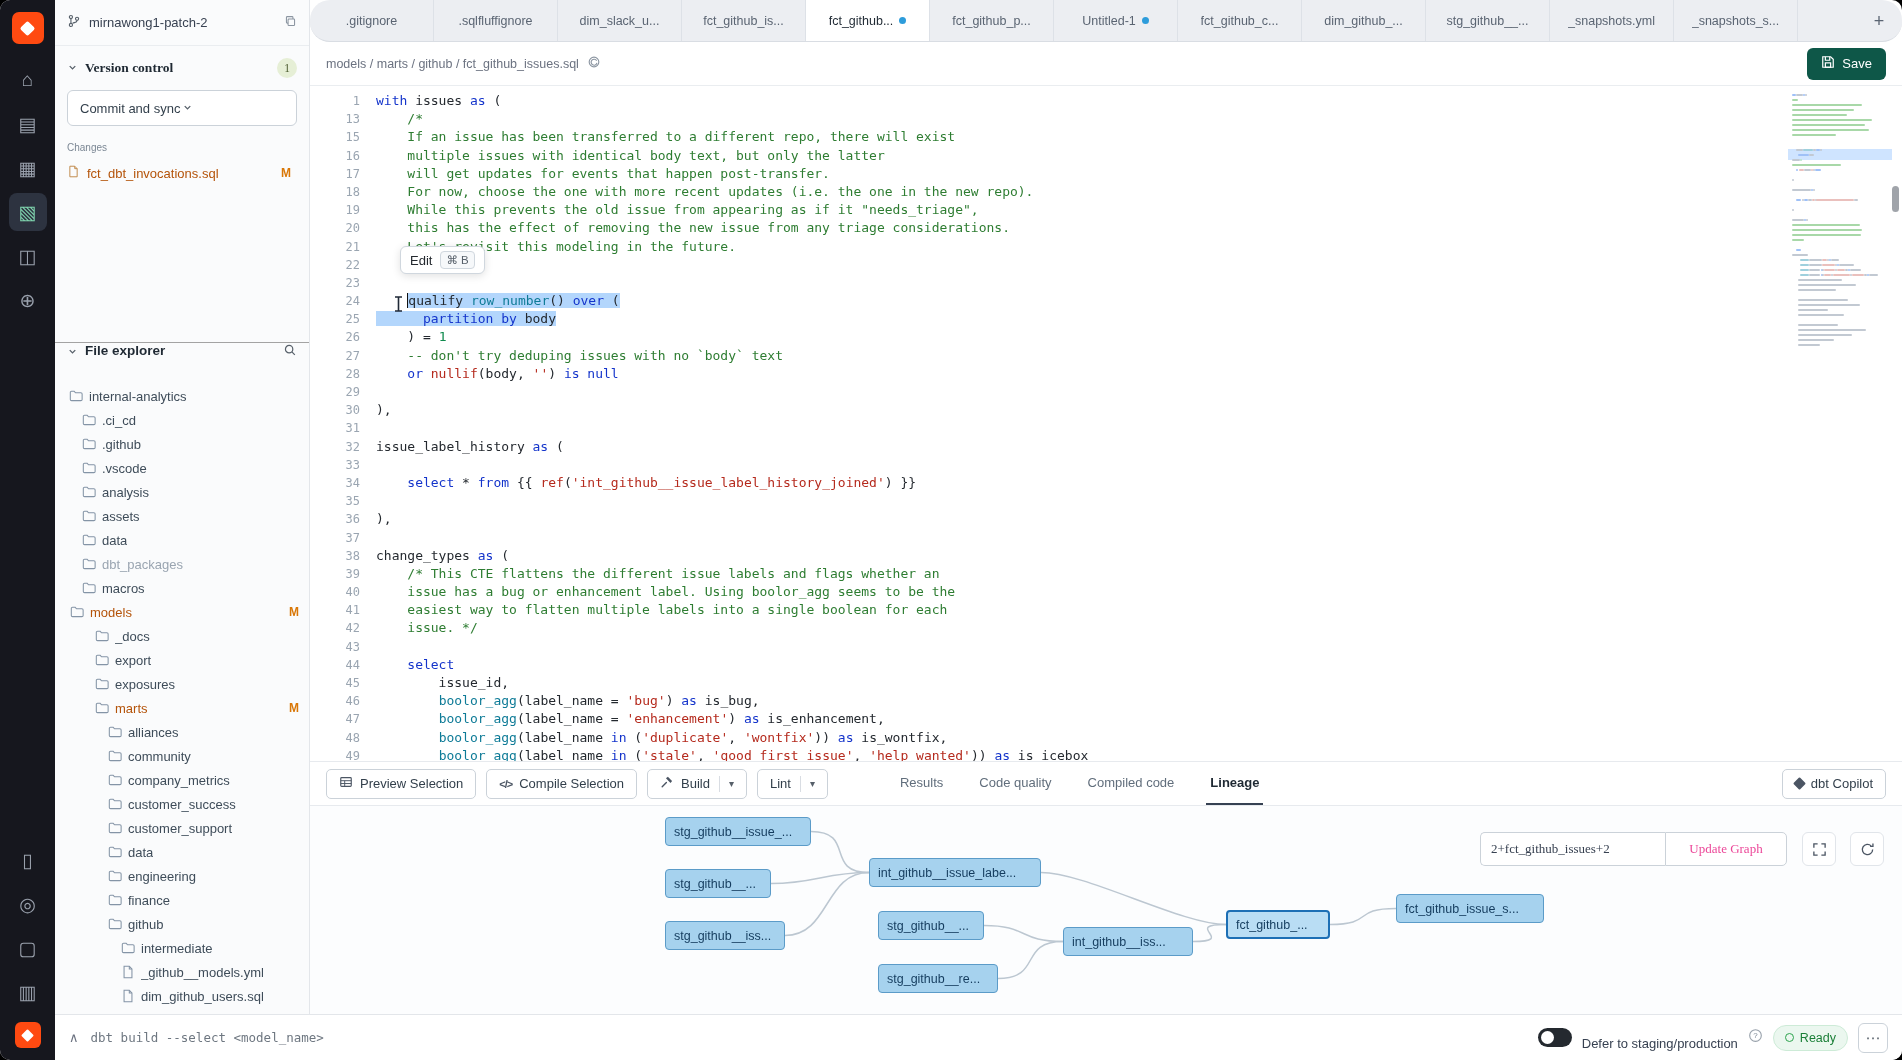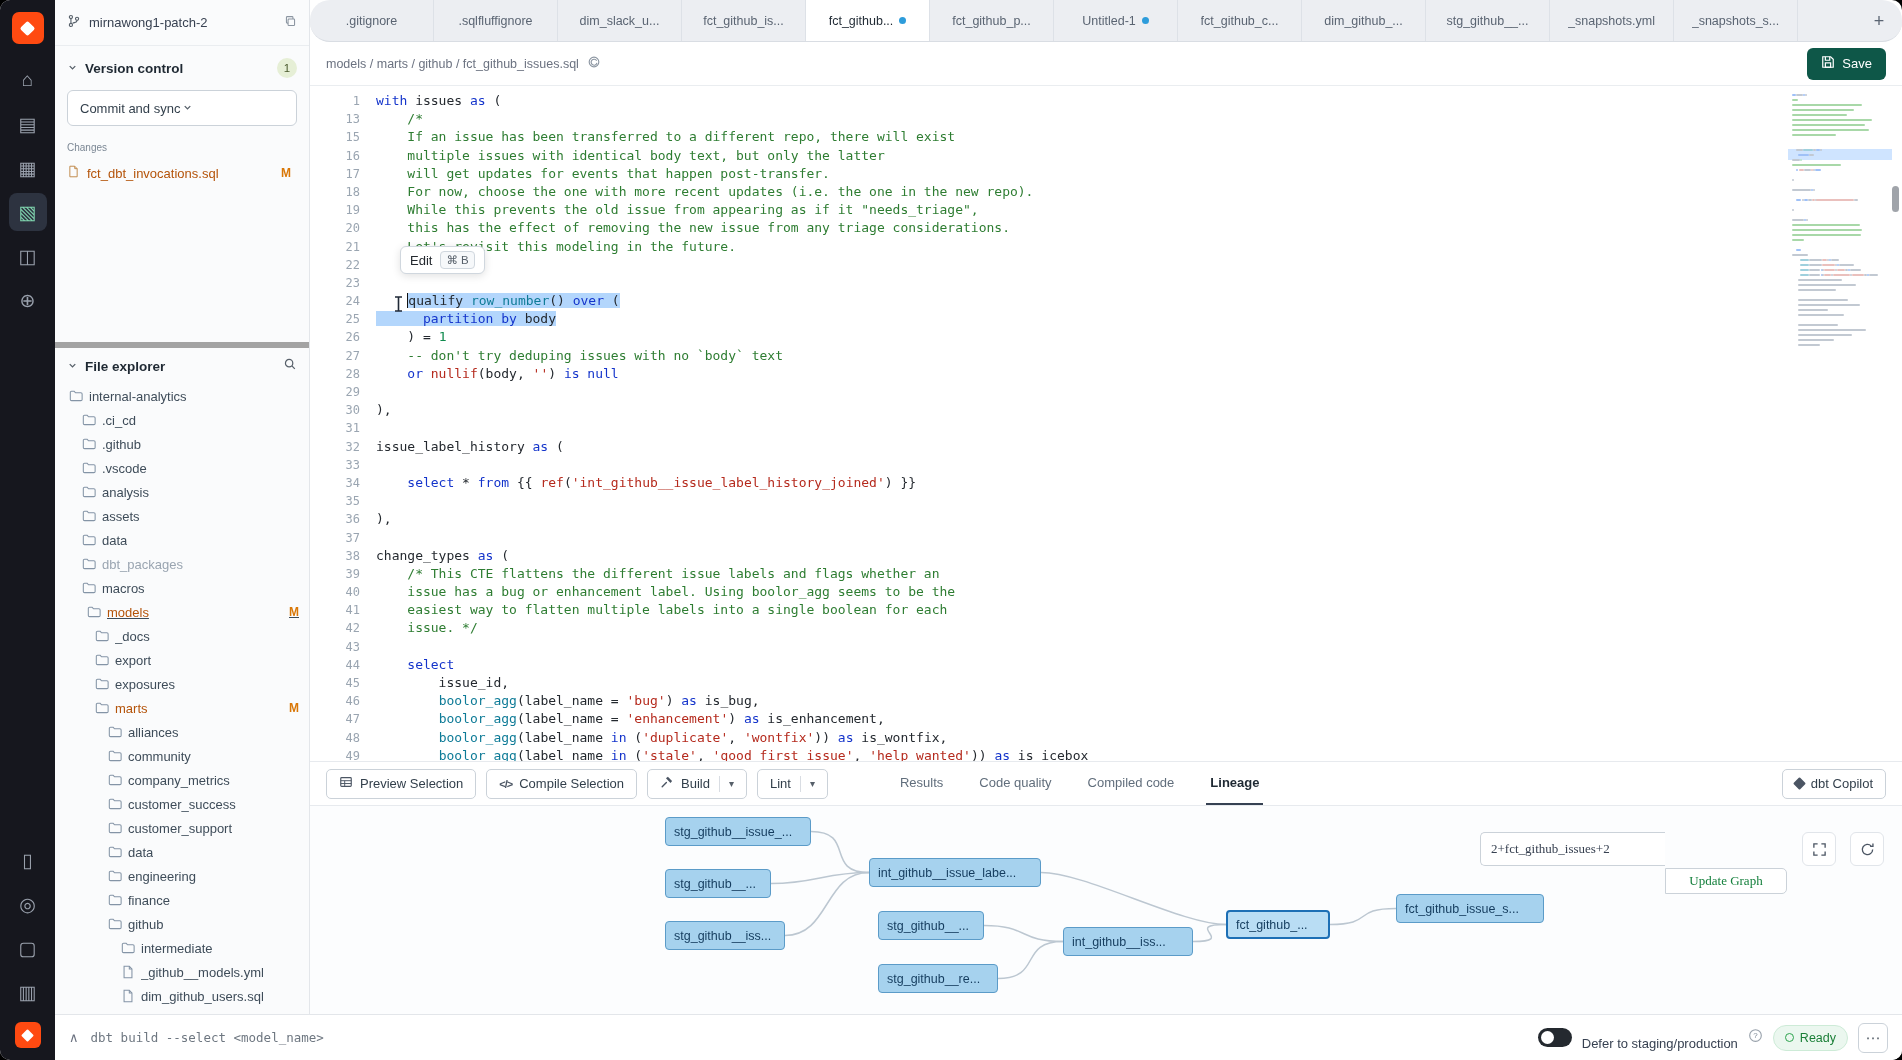--- a/index.html
+++ b/index.html
@@ -14,30 +14,30 @@
   .act-icon.active { background:#2d3340; color:#7fd4ae; }
   .act-spacer { flex:1; }
   .dbt-flame { width:26px; height:26px; border-radius:6px; background:#ff4a11; margin:8px 0 12px; display:flex; align-items:center; justify-content:center; }
   .dbt-flame .diamond { width:9px; height:9px; background:#fff; transform:rotate(45deg); border-radius:1px; }
 
   
   .sidebar { position:absolute; left:55px; top:0; bottom:46px; width:255px; background:#fafbfc; border-right:1px solid #e3e6ea; z-index:20; display:flex; flex-direction:column; overflow:hidden; }
   .branch-row { height:46px; flex:none; border-bottom:1px solid #eaedf0; display:flex; align-items:center; gap:8px; padding:0 12px; }
   .branch-name { font-size:13px; color:#374151; flex:1; white-space:nowrap; overflow:hidden; text-overflow:ellipsis; }
   .vc-section { height:296px; flex:none; padding:12px; }
-  .sec-header { display:flex; align-items:center; gap:7px; }
+  .sec-header { display:flex; align-items:center; gap:7px;font-family:Liberation Serif, serif; }
   .sec-title { font-size:13.5px; font-weight:700; color:#1f2933; flex:1; }
   .vc-badge { min-width:20px; height:20px; border-radius:10px; background:#e6efd6; color:#4a5a2e; font-size:11.5px; display:flex; align-items:center; justify-content:center; padding:0 6px; }
   .commit-btn { margin-top:12px; width:100%; height:36px; background:#fff; border:1px solid #cbd2d9; border-radius:6px; display:flex; align-items:center; padding:0 12px; font-size:13px; color:#323f4b; cursor:pointer; }
   .commit-btn span { flex:1; text-align:left; }
   .changes-label { margin-top:16px; font-size:10px; color:#7b8794; }
   .changed-file { margin-top:8px; height:24px; display:flex; align-items:center; gap:7px; cursor:pointer; }
   .changed-file .fname { font-size:13px; color:#b45309; flex:1; white-space:nowrap; overflow:hidden; text-overflow:ellipsis; }
   .m-badge { font-size:12px; color:#d97706; font-weight:700; margin-right:6px; }
-  .fe-header { height:42px; flex:none; border-top:6px solid #a3a3a3; display:flex; align-items:center; gap:7px; padding:0 12px; }
+  .fe-header { height:42px; flex:none; border-top:1px solid #a3a3a3; display:flex; gap:7px; padding:0 12px; }
   .file-tree { flex:1; overflow:hidden; }
   .tree-row { height:24px; display:flex; align-items:center; gap:6px; font-size:13px; color:#3e4c59; cursor:pointer; white-space:nowrap; }
   .tree-row.muted .tree-label { color:#9aa5b1; }
   .tree-row.modified .tree-label { color:#b45309; }
   .tree-icon { display:flex; align-items:center; flex:none; }
   .tree-label { overflow:hidden; text-overflow:ellipsis; }
   .tree-row .m-badge { margin-left:auto; margin-right:10px; }
 
   
   .main { position:absolute; left:310px; right:0; top:0; bottom:46px; display:flex; flex-direction:column; }
@@ -84,21 +84,21 @@
   .copilot-btn { margin-left:auto; }
   .spark { width:9px; height:9px; background:#4b5563; transform:rotate(45deg); border-radius:1px; }
 
   
   .lineage { height:209px; flex:none; position:relative; background:#fcfdfe; border-top:1px solid #e7eaee; overflow:hidden; }
   .lineage svg.edges { position:absolute; inset:0; }
   .node { position:absolute; height:29px; background:#a6d2ee; border:1px solid #5b9bc8; border-radius:4px; display:flex; align-items:center; padding:0 8px; font-size:12.5px; color:#143c5e; white-space:nowrap; overflow:hidden; cursor:pointer; }
   .node.selected { border:2px solid #1d6fb5; background:#b9ddf4; }
   .selector-group { position:absolute; left:1170px; top:26px; display:flex;font-family:Liberation Serif, serif; }
   .selector-input { width:185px; height:34px; border:1px solid #cbd2d9; border-right:none; border-radius:5px 0 0 5px; padding:0 10px; font-size:13px; color:#374151; font-family:inherit; background:#fff; }
-  .update-btn { width:122px; height:26px; border:1px solid #cbd2d9; border-radius:0 5px 5px 0; background:#fff; font-size:13px; color:#15803d; cursor:pointer; font-family:inherit;margin-top:36px; }
+  .update-btn { width:122px; height:34px; border:1px solid #cbd2d9; border-radius:0 5px 5px 0; background:#fff; font-size:13px; color:#ec4899; cursor:pointer; font-family:inherit; }
   .ln-iconbtn { position:absolute; top:26px; width:34px; height:34px; border:1px solid #e1e5ea; border-radius:6px; background:#fff; display:flex; align-items:center; justify-content:center; cursor:pointer; }
 
   
   .status-bar { position:absolute; left:55px; right:0; bottom:0; height:46px; background:#fff; border-top:1px solid #e3e6ea; display:flex; align-items:center; gap:12px; padding:0 14px; z-index:25; }
   .sb-chevron { font-size:13px; color:#6b7280; cursor:pointer; }
   .sb-command { font-family:"DejaVu Sans Mono",monospace; font-size:12.5px; color:#6e7781; cursor:text; }
   .sb-right { margin-left:auto; display:flex; align-items:center; gap:10px; }
   .toggle { width:34px; height:19px; border-radius:10px; background:#24292f; position:relative; cursor:pointer; }
   .toggle .knob { position:absolute; left:3px; top:3px; width:13px; height:13px; border-radius:50%; background:#fff; }
   .defer-label { font-size:13px; color:#374151;margin-top:11px; }
@@ -252,21 +252,21 @@
           <span class="tree-label">dbt_packages</span>
         </div>
         <div class="tree-row" style="padding-left: 27px;">
           <span class="tree-icon">
             <svg viewBox="0 0 16 16" width="14" height="14">
               <path d="M1.5 4c0-.8.6-1.4 1.4-1.4h3l1.6 1.7h6.1c.8 0 1.4.6 1.4 1.4v6.2c0 .8-.6 1.4-1.4 1.4H2.9c-.8 0-1.4-.6-1.4-1.4V4z" fill="none" stroke="#8494a6" stroke-width="1.2"></path>
             </svg>
           </span>
           <span class="tree-label">macros</span>
         </div>
-        <div class="tree-row modified" style="padding-left: 32px; text-decoration: underline;">
+        <div class="tree-row modified" style="padding-left: 15px;">
           <span class="tree-icon">
             <svg viewBox="0 0 16 16" width="14" height="14">
               <path d="M1.5 4c0-.8.6-1.4 1.4-1.4h3l1.6 1.7h6.1c.8 0 1.4.6 1.4 1.4v6.2c0 .8-.6 1.4-1.4 1.4H2.9c-.8 0-1.4-.6-1.4-1.4V4z" fill="none" stroke="#8494a6" stroke-width="1.2"></path>
             </svg>
           </span>
           <span class="tree-label">models</span>
           <span class="m-badge">M</span>
         </div>
         <div class="tree-row" style="padding-left: 40px;">
           <span class="tree-icon">

